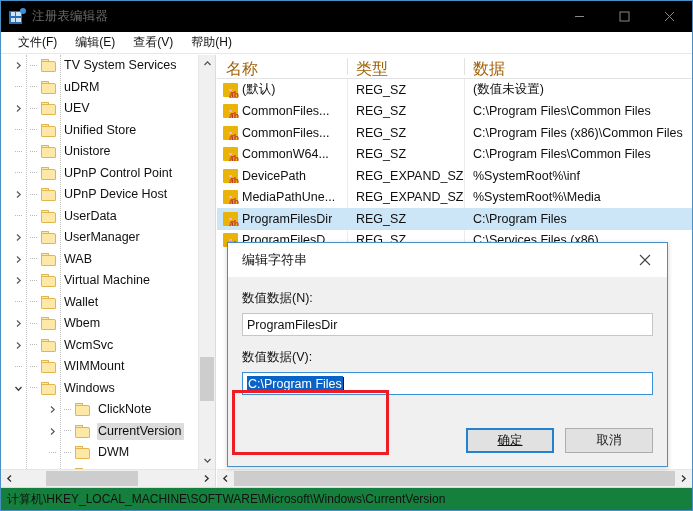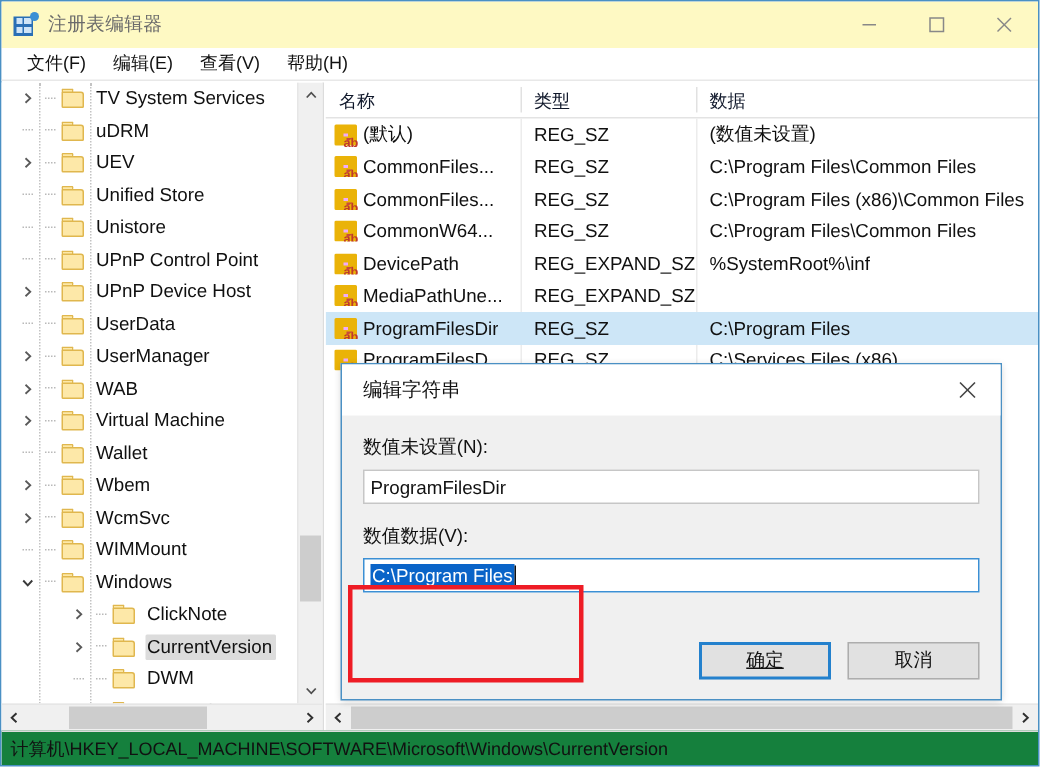--- a/index.html
+++ b/index.html
@@ -15,21 +15,21 @@
     width: 693px; height: 511px;
     position: relative;
     background: #ffffff;
     border: 1px solid #4a90c4;
     overflow: hidden;
   }
 
   
   .titlebar {
     height: 31px;
-    background: #fef9c3;
+    background: #000000;
     display: flex;
     align-items: center;
     position: relative;
   }
   .title-icon {
     width: 16px; height: 16px;
     margin-left: 8px; margin-right: 7px;
     position: relative;
     flex: none;
   }
@@ -200,21 +200,21 @@
     overflow: hidden;
   }
   .lheader {
     height: 24px;
     display: flex;
     border-bottom: 1px solid #e3e3e3;
     background: #ffffff;
     position: relative;
   }
   .lh-cell {
-    font-size: 12px; color: #0f172a;
+    font-size: 16px; color: #a16207;
     padding: 4px 0 0 9px;
     position: relative;
     white-space: nowrap;
   }
   .lh-cell + .lh-cell::before {
     content: "";
     position: absolute; left: 0; top: 3px; bottom: 3px;
     border-left: 1px solid #e1e1e1;
   }
   .col-name { width: 130px; flex: none; }
@@ -768,20 +768,21 @@
             <div class="datacell">%SystemRoot%\inf</div>
           </div>
           <div class="lrow">
             <div class="namecell">
               <div class="abicon">
                 <span>ab</span>
               </div>
               <div class="txt">MediaPathUne...</div>
             </div>
             <div class="typecell">REG_EXPAND_SZ</div>
+            <div class="datacell">%SystemRoot%\Media</div>
           </div>
           <div class="lrow sel">
             <div class="namecell">
               <div class="abicon">
                 <span>ab</span>
               </div>
               <div class="txt">ProgramFilesDir</div>
             </div>
             <div class="typecell">REG_SZ</div>
             <div class="datacell">C:\Program Files</div>
@@ -824,21 +825,21 @@
     <div class="dlg-title">
       <div class="t">编辑字符串</div>
       <div class="dlg-close">
         <svg width="12" height="12" viewBox="0 0 12 12">
             <line x1="1" y1="1" x2="11" y2="11" stroke="#444" stroke-width="1.1"></line>
             <line x1="11" y1="1" x2="1" y2="11" stroke="#444" stroke-width="1.1"></line>
           </svg>
       </div>
     </div>
     <div class="dlg-body">
-      <div class="dlg-label">数值未设置(N):</div>
+      <div class="dlg-label">数值数据(N):</div>
       <div class="dlg-input">
         <span>ProgramFilesDir</span>
       </div>
       <div class="dlg-label">数值数据(V):</div>
       <div class="dlg-input focused">
         <span class="sel-text">C:\Program Files</span>
           <span class="caret"></span>
       </div>
       <div class="redbox"></div>
     </div>

